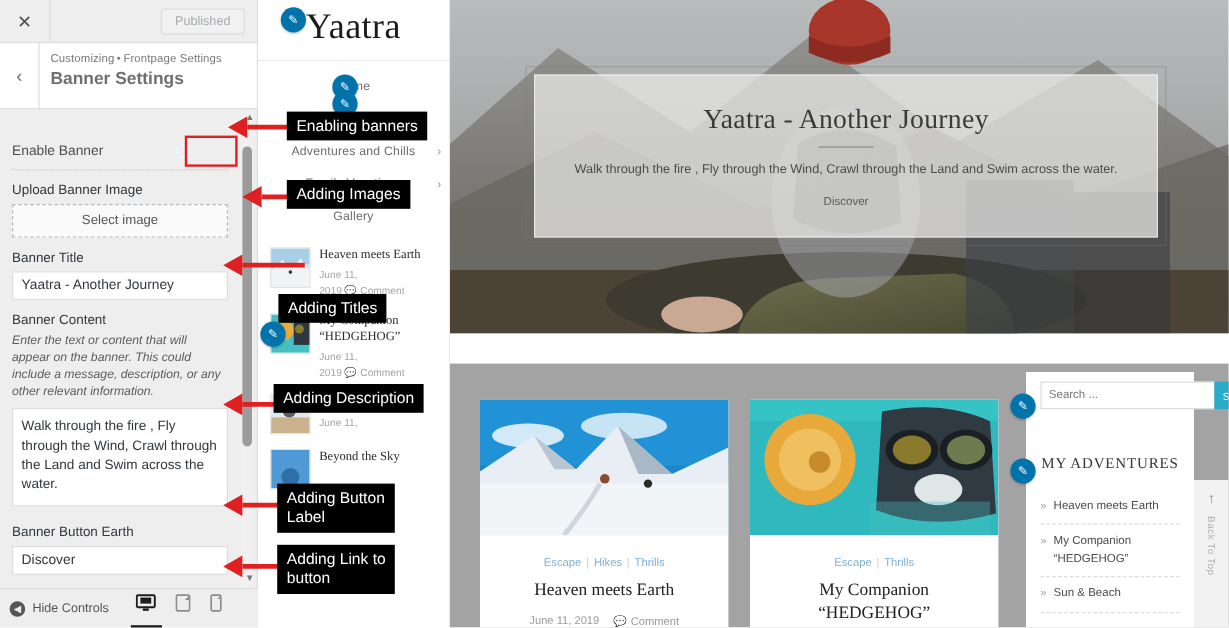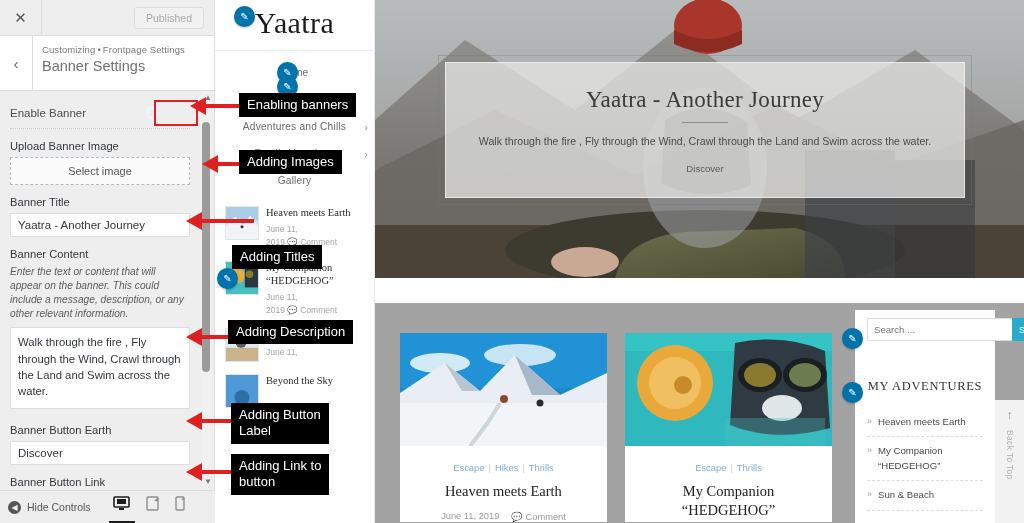--- a/index.html
+++ b/index.html
@@ -43,27 +43,27 @@
   }
   .cz-back {
     width: 33px;
     display: flex; align-items: center; justify-content: center;
     border-right: 1px solid #ddd;
     color: #666; font-size: 15px; cursor: pointer;
   }
   .cz-titles { padding: 8px 0 0 9px; }
   .cz-breadcrumb { font-size: 9.5px; color: #787878; letter-spacing: .1px; }
   .cz-breadcrumb .sep { padding: 0 2px; }
-  .cz-pagetitle { font-size: 14.5px; color: #707070; font-weight: 400; margin-top: 3px; }
+  .cz-pagetitle { font-size: 14.5px; color: #707070; font-weight: 700; margin-top: 3px; }
 
   .cz-body {
     position: absolute; top: 92px; left: 0;
     width: 200px; height: 400px;
     background: #eee;
-    padding: 3px 10px;
+    padding: 16px 10px;
     overflow: hidden;
   }
   .cz-scrollbar {
     position: absolute; top: 92px; right: 3px;
     width: 10px; height: 400px;
     background: #f0f0f0;
   }
   .cz-scrollthumb {
     position: absolute; top: 30px; left: 1px;
     width: 8px; height: 250px;

